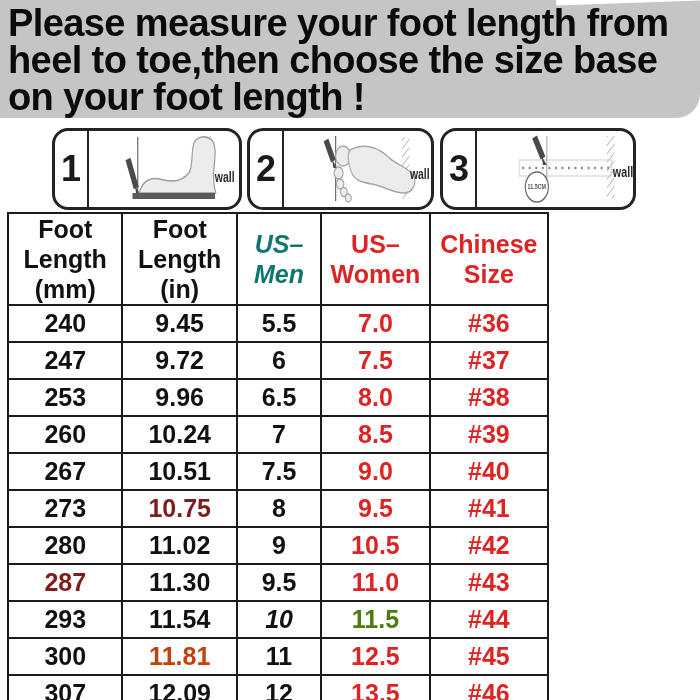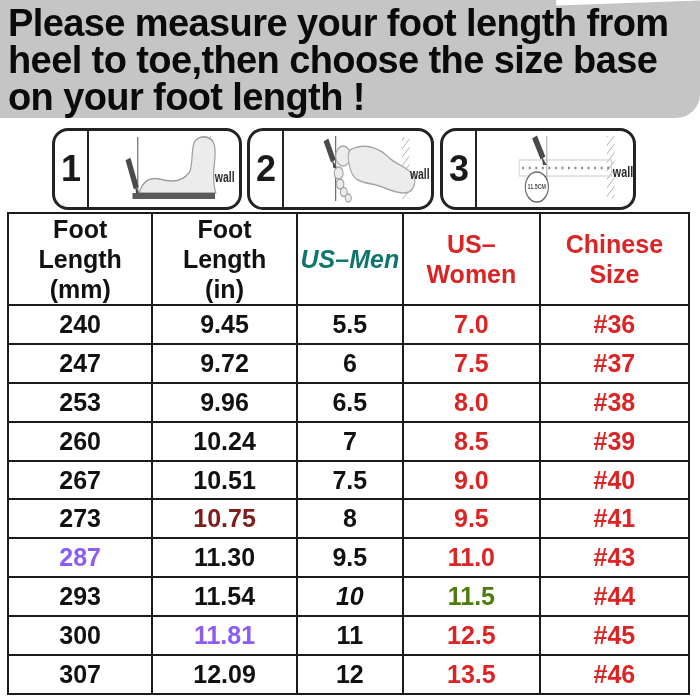--- a/index.html
+++ b/index.html
@@ -31,21 +31,21 @@
   .panel-2{left:247px;width:187px;}
   .panel-3{left:440px;width:196px;}
   .step-number{
     width:32px;border-right:2.5px solid #232323;display:flex;
     align-items:center;justify-content:center;
     font-size:36px;font-weight:bold;color:#1a1a1a;flex:0 0 auto;
   }
   .step-art{flex:1 1 auto;height:100%;padding-left:36px;}
   .step-art svg{display:block;width:100%;height:100%;}
   
-  .size-table-wrap{position:absolute;left:7px;top:212px;width:683px;height:483px;}
+  .size-table-wrap{position:absolute;left:7px;top:212px;width:542px;height:483px;}
   table.size-table{
     width:100%;height:100%;border-collapse:collapse;table-layout:fixed;
     background:#ffffff;
   }
   table.size-table th,table.size-table td{
     border:2px solid #1b1b1b;text-align:center;vertical-align:middle;
     font-weight:bold;padding:0;
   }
   table.size-table th{
     height:71px;font-size:25px;line-height:30px;white-space:pre-line;
@@ -211,36 +211,43 @@
           <td style="color: rgb(221, 36, 36);">#40</td>
         </tr>
         <tr>
           <td style="color: rgb(17, 17, 17);">273</td>
           <td style="color: #7f1d1d;">10.75</td>
           <td style="color: rgb(17, 17, 17);">8</td>
           <td style="color: rgb(221, 36, 36);">9.5</td>
           <td style="color: rgb(221, 36, 36);">#41</td>
         </tr>
         <tr>
-          <td style="color: #8b5cf6;">287</td>
+          <td style="color: rgb(17, 17, 17);">280</td>
+          <td style="color: rgb(17, 17, 17);">11.02</td>
+          <td style="color: rgb(17, 17, 17);">9</td>
+          <td style="color: rgb(221, 36, 36);">10.5</td>
+          <td style="color: rgb(221, 36, 36);">#42</td>
+        </tr>
+        <tr>
+          <td style="color: #7f1d1d;">287</td>
           <td style="color: rgb(17, 17, 17);">11.30</td>
           <td style="color: rgb(17, 17, 17);">9.5</td>
           <td style="color: rgb(221, 36, 36);">11.0</td>
           <td style="color: rgb(221, 36, 36);">#43</td>
         </tr>
         <tr>
           <td style="color: rgb(17, 17, 17); border-radius: 12px;">293</td>
           <td style="color: rgb(17, 17, 17);">11.54</td>
           <td style="color: rgb(17, 17, 17); font-style: italic;">10</td>
           <td style="color: #4d7c0f; margin-left: 8px;">11.5</td>
           <td style="color: rgb(221, 36, 36);">#44</td>
         </tr>
         <tr>
           <td style="color: rgb(17, 17, 17);">300</td>
-          <td style="color: #8b5cf6; margin-left: 40px;">11.81</td>
+          <td style="color: #c2410c; margin-left: 40px;">11.81</td>
           <td style="color: rgb(17, 17, 17);">11</td>
           <td style="color: rgb(221, 36, 36);">12.5</td>
           <td style="color: rgb(221, 36, 36);">#45</td>
         </tr>
         <tr>
           <td style="color: rgb(17, 17, 17);">307</td>
           <td style="color: rgb(17, 17, 17);">12.09</td>
           <td style="color: rgb(17, 17, 17);">12</td>
           <td style="color: rgb(221, 36, 36);">13.5</td>
           <td style="color: rgb(221, 36, 36);">#46</td>

